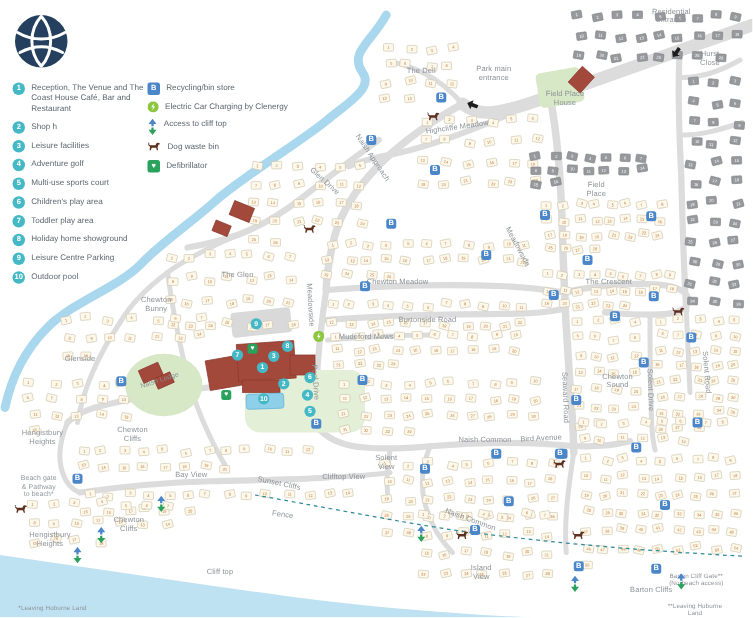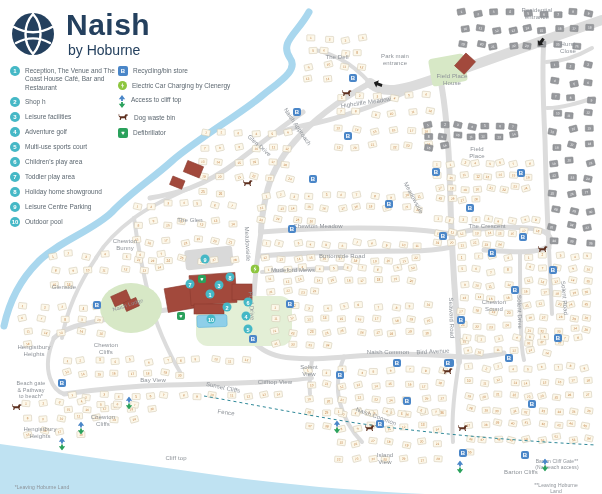--- a/index.html
+++ b/index.html
@@ -2877,24 +2877,20 @@
           </svg>
         </span>
       </div>
     </div>
 
   <div class="header">
     <svg width="46" height="46" viewBox="0 0 46 46">
       <circle cx="23" cy="23" r="21" fill="#24405e"></circle>
       <path d="M23,3 C13,14 13,32 23,43 M23,3 C33,14 33,32 23,43 M4,16 C16,23 30,23 42,16 M6,32 C17,26 29,26 40,32" fill="none" stroke="#fff" stroke-width="2.4" stroke-linecap="round"></path>
     </svg>
-    <div class="logo-text">
-      <div class="t1">Naish</div>
-      <div class="t2">by Hoburne</div>
-    </div>
   </div>
 
   <div class="legend legend-left">
       <div class="lg-row">
         <span class="ic-num">1</span>
         <span class="lg-label">Reception, The Venue and The Coast House Café, Bar and Restaurant</span>
       </div>
       <div class="lg-row">
         <span class="ic-num">2</span>
         <span class="lg-label">Shop h</span>

